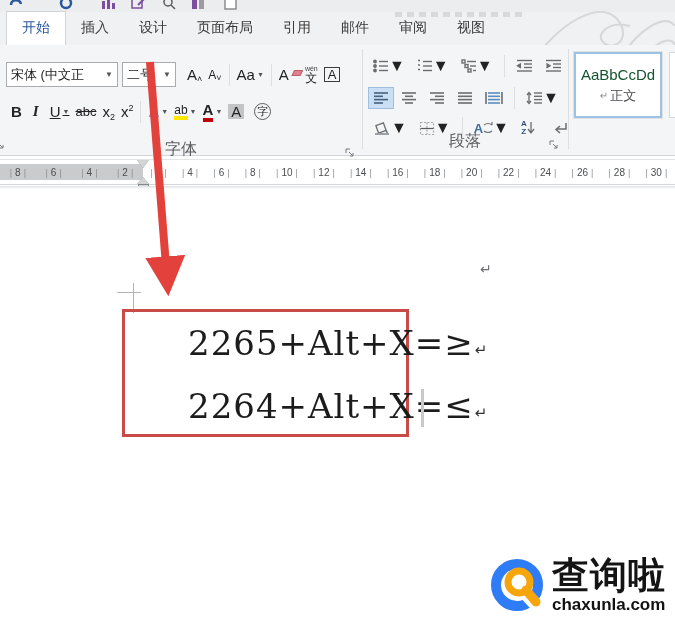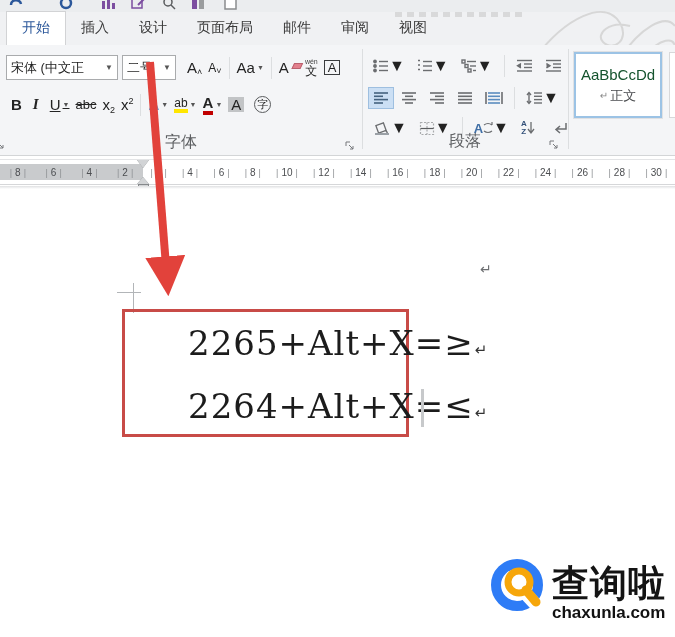--- a/index.html
+++ b/index.html
@@ -70,21 +70,21 @@
   .redbox { position:absolute; left:122px; top:120px; width:287px; height:128px; border:3px solid #c84b47; padding:6px 0 0 20px; }
   .docline { font-family:"DejaVu Serif","Liberation Serif",serif; font-size:34px; color:#1c1c1c; letter-spacing:1px; line-height:50px; white-space:nowrap; position:relative;margin-left:43px; }
   .docline .pmark { font-family:"Liberation Sans",sans-serif; font-size:15px; color:#333; letter-spacing:0; vertical-align:baseline; margin-left:1px; }
   .caret { position:absolute; left:233px; top:8px; width:3px; height:38px; background:#c7c9cb; }
 
   
   .arrow-layer { position:absolute; inset:0; pointer-events:none; z-index:60; }
 
   
   .wm { position:absolute; left:490px; top:556px; display:flex; z-index:70; }
-  .wm-text { margin-left:2px;margin-top:8px; }
+  .wm-text { margin-left:2px; }
   .wm-title { font-size:37px; font-weight:700; color:#141414; line-height:1.1; letter-spacing:1px;
     font-family:"Liberation Serif","DejaVu Serif",serif; }
   .wm-domain { font-size:17px; font-weight:700; color:#121212; margin-top:-2px; }
 </style>
 </head>
 <body>
 
 <div class="qat">
   <svg class="ic" style="left:8px" width="16" height="18">
       <path d="M3,12 C3,6 12,6 13,11" stroke="#2b579a" stroke-width="2.5" fill="none"></path>
@@ -112,41 +112,42 @@
   <svg class="ic" style="left:222px" width="18" height="18">
       <rect x="3" y="5" width="11" height="11" fill="#fff" stroke="#8a8c8e" stroke-width="1.5"></rect>
     </svg>
 </div>
 
 <div class="tabbar">
   <div class="tab active">开始</div>
   <div class="tab">插入</div>
   <div class="tab">设计</div>
   <div class="tab">页面布局</div>
+  <div class="tab">引用</div>
   <div class="tab">邮件</div>
   <div class="tab">审阅</div>
   <div class="tab">视图</div>
   <div class="title-frag"></div>
   <svg class="swirl" width="150" height="52">
     <g stroke="#d7d7d7" stroke-width="2" fill="none">
       <path d="M10,50 C40,10 80,-10 95,15 C105,32 88,44 78,34 C70,26 85,12 105,18"></path>
       <path d="M95,50 C115,20 140,5 150,18"></path>
       <path d="M120,48 C135,30 150,28 150,40"></path>
     </g>
   </svg>
 </div>
 
 <div class="ribbon">
 
   <svg class="launcher" style="left:-5px" width="11" height="11">
       <path d="M1,1 h4 M1,1 v4" stroke="#77797c" fill="none"></path>
       <path d="M4,4 l4,4 M8,5 v3 h-3" stroke="#77797c" fill="none"></path>
     </svg>
 
-  <div style="position:absolute; left:2px; top:1px; width:358px; height:100%;">
+  <div style="position:absolute; left:2px; top:8px; width:358px; height:100%;">
     <div class="row" style="left:4px; top:9px;">
       <div class="combo" style="width:112px;">
         <span style="overflow:hidden; white-space:nowrap;">宋体 (中文正</span>
         <span class="arr">▼</span>
       </div>
       <div class="combo" style="width:54px; margin-left:4px;">
         <span>二号</span>
         <span class="arr">▼</span>
       </div>
       <div class="rbtn" style="margin-left:8px;">

